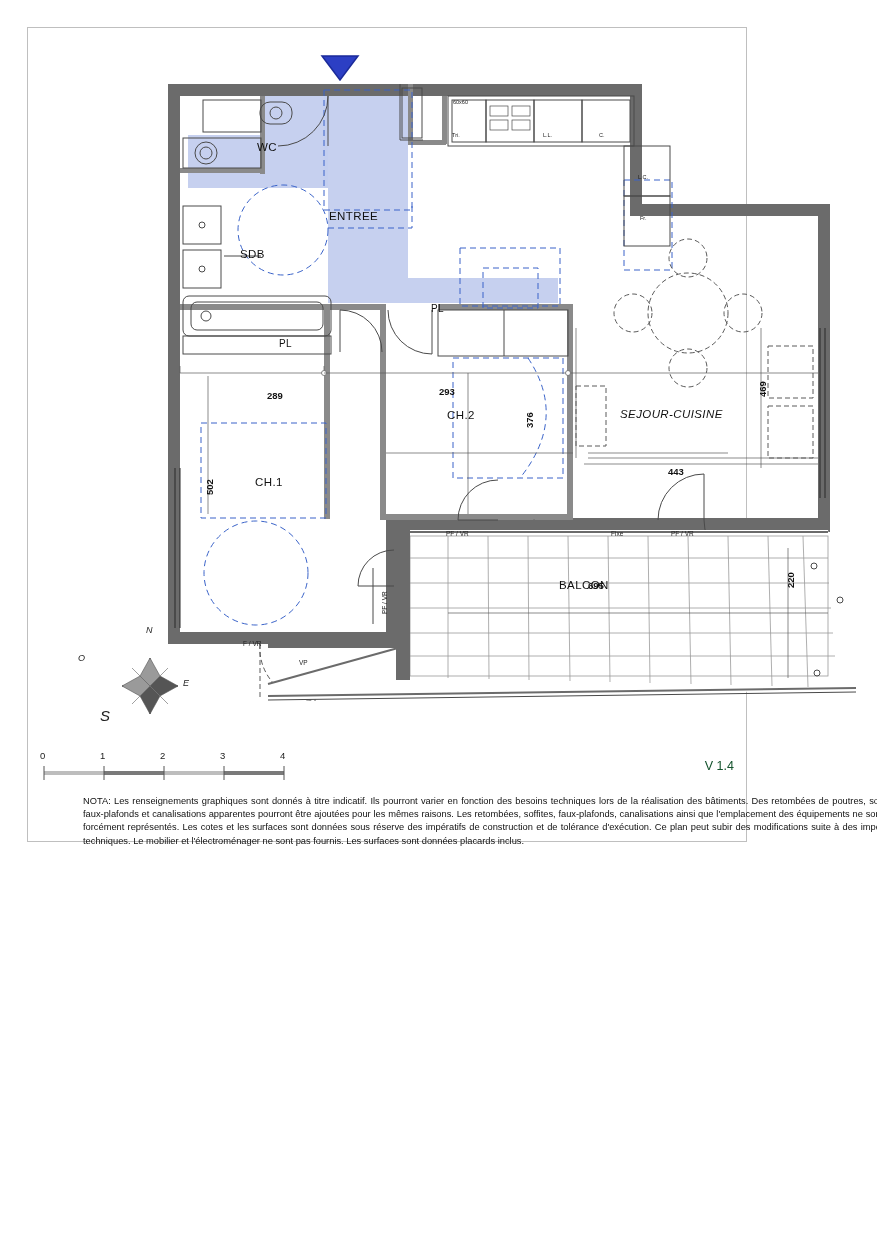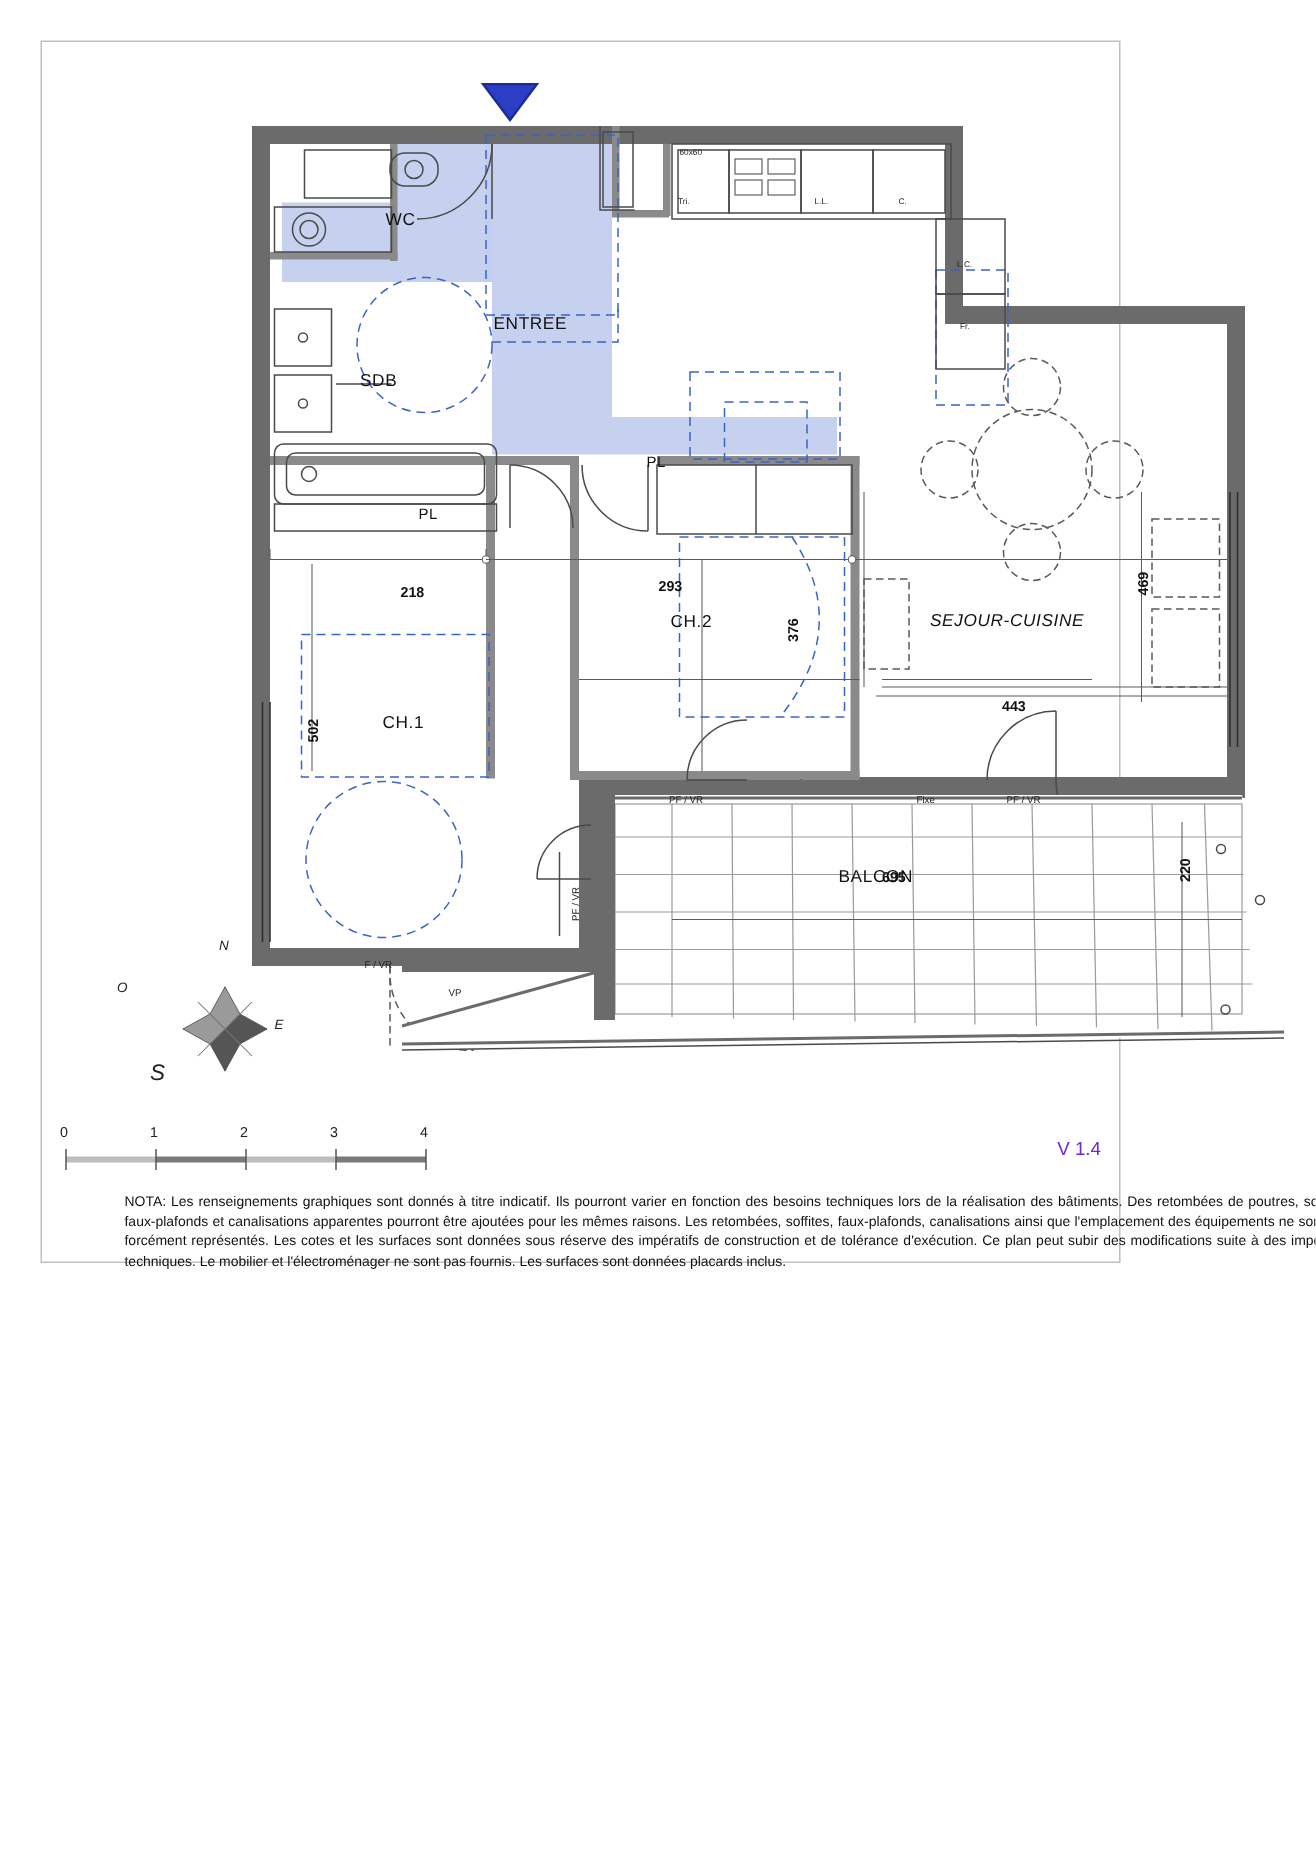--- a/index.html
+++ b/index.html
@@ -67,21 +67,21 @@
   .compass-s {
     font-size: 15px;
     font-style: italic;
     color: #222222;
   }
   #version {
     position: absolute;
     right: 12px;
     top: 731px;
     font-size: 12.5px;
-    color: #6d28d9;
+    color: #14532d;
   }
   #scalebar {
     position: absolute;
     left: 12px;
     top: 725px;
     width: 260px;
     height: 40px;
   }
   .scale-num {
     position: absolute;
@@ -325,21 +325,21 @@
   <div class="lbl room-label" style="left:229px; top:113px;">WC</div>
   <div class="lbl room-label" style="left:301px; top:182px;">ENTREE</div>
   <div class="lbl room-label" style="left:212px; top:220px;">SDB</div>
   <div class="lbl room-label" style="left:251px; top:310px; font-size:10px;">PL</div>
   <div class="lbl room-label" style="left:403px; top:275px; font-size:10px;">PL</div>
   <div class="lbl room-label" style="left:227px; top:448px;">CH.1</div>
   <div class="lbl room-label" style="left:419px; top:381px;">CH.2</div>
   <div class="lbl room-label" style="left:592px; top:380px;font-style:italic;">SEJOUR-CUISINE</div>
   <div class="lbl room-label" style="left:531px; top:551px;">BALCON</div>
 
-  <div class="lbl dim" style="left:239px; top:362px;">218</div>
+  <div class="lbl dim" style="left:239px; top:362px;">289</div>
   <div class="lbl dim" style="left:411px; top:358px;text-align:center;">293</div>
   <div class="lbl dim vert" style="left:496px; top:400px;">376</div>
   <div class="lbl dim vert" style="left:176px; top:467px;">502</div>
   <div class="lbl dim" style="left:640px; top:438px;">443</div>
   <div class="lbl dim vert" style="left:729px; top:369px;">469</div>
   <div class="lbl dim" style="left:560px; top:528px;margin-top:24px;">695</div>
   <div class="lbl dim vert" style="left:757px; top:560px;">220</div>
 
   <div class="lbl tiny" style="left:424px; top:104px;">Tri.</div>
   <div class="lbl tiny" style="left:515px; top:104px;">L.L.</div>

